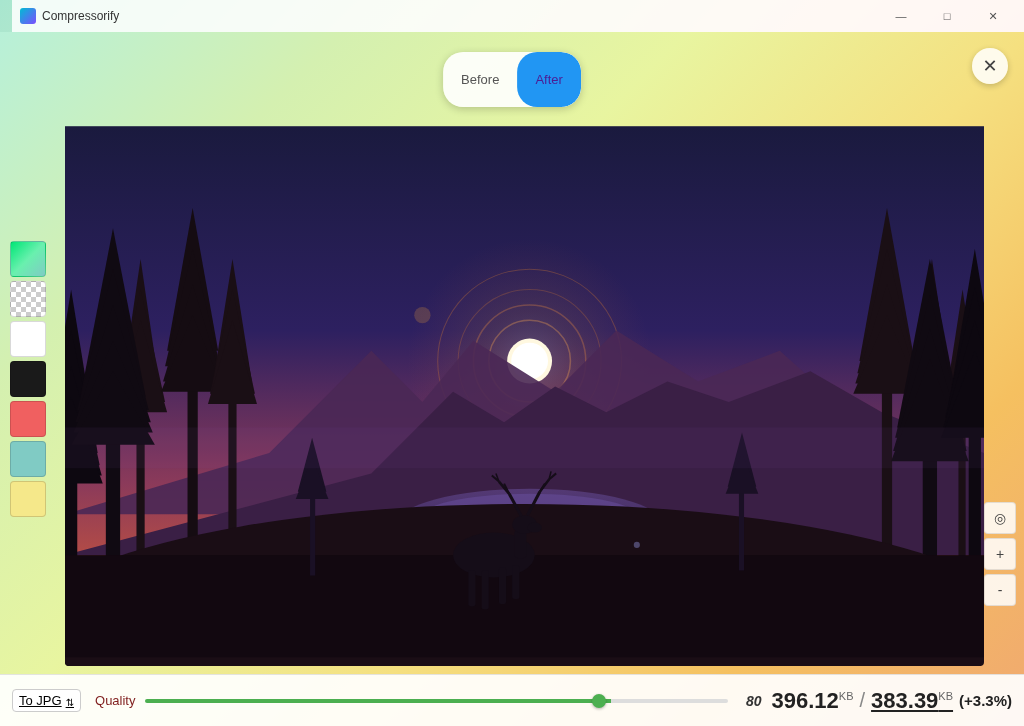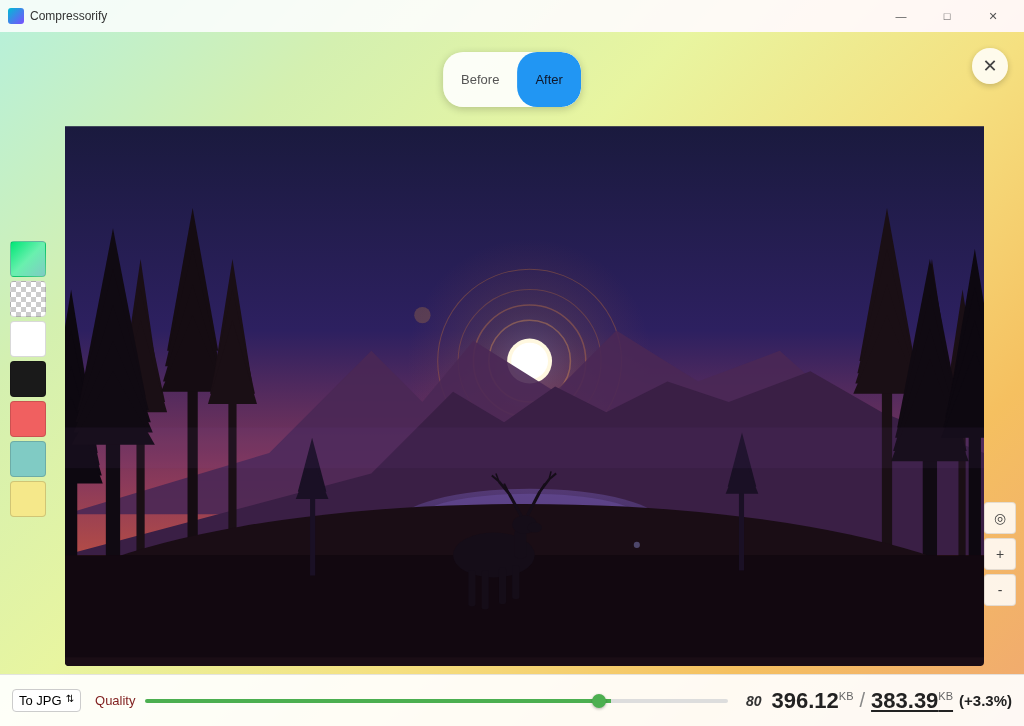--- a/index.html
+++ b/index.html
@@ -14,21 +14,21 @@
 
     
     .titlebar {
       height: 32px;
       background: rgba(255,255,255,0.85);
       display: flex;
       align-items: center;
       justify-content: space-between;
       padding: 0 8px;
       position: absolute;
-      top: 0; left: 0; right: 0;
+      top: 0; left: 12px; right: 0;
       z-index: 100;
     }
     .titlebar-left {
       display: flex;
       align-items: center;
       gap: 6px;
     }
     .app-icon {
       width: 16px;
       height: 16px;
@@ -83,21 +83,21 @@
       font-size: 13px;
       cursor: pointer;
       border-radius: 20px;
     }
     .toggle-btn.inactive {
       background: transparent;
       color: #555;
     }
     .toggle-btn.active {
       background: #2196f3;
-      color: #0f172a;
+      color: #4c1d95;
     }
 
     
     .close-btn {
       position: absolute;
       top: 16px;
       right: 16px;
       width: 36px;
       height: 36px;
       border: none;
@@ -197,28 +197,29 @@
       height: 52px;
       background: rgba(255,255,255,0.92);
       display: flex;
       align-items: center;
       padding: 0 12px;
       gap: 10px;
       border-top: 1px solid rgba(0,0,0,0.1);
     }
     .format-selector {
       display: flex;
-      align-items: flex-start;
+      align-items: flex-end;
       gap: 4px;
       background: white;
       border: 1px solid #ccc;
       border-radius: 4px;
       padding: 3px 6px;
       cursor: pointer;
       font-size: 13px;
+      text-decoration: underline;
     }
     .quality-label {
       font-size: 13px;
       color: #7f1d1d;
       margin-left: 4px;
     }
     .quality-slider-container {
       flex: 1;
       display: flex;
       align-items: center;

